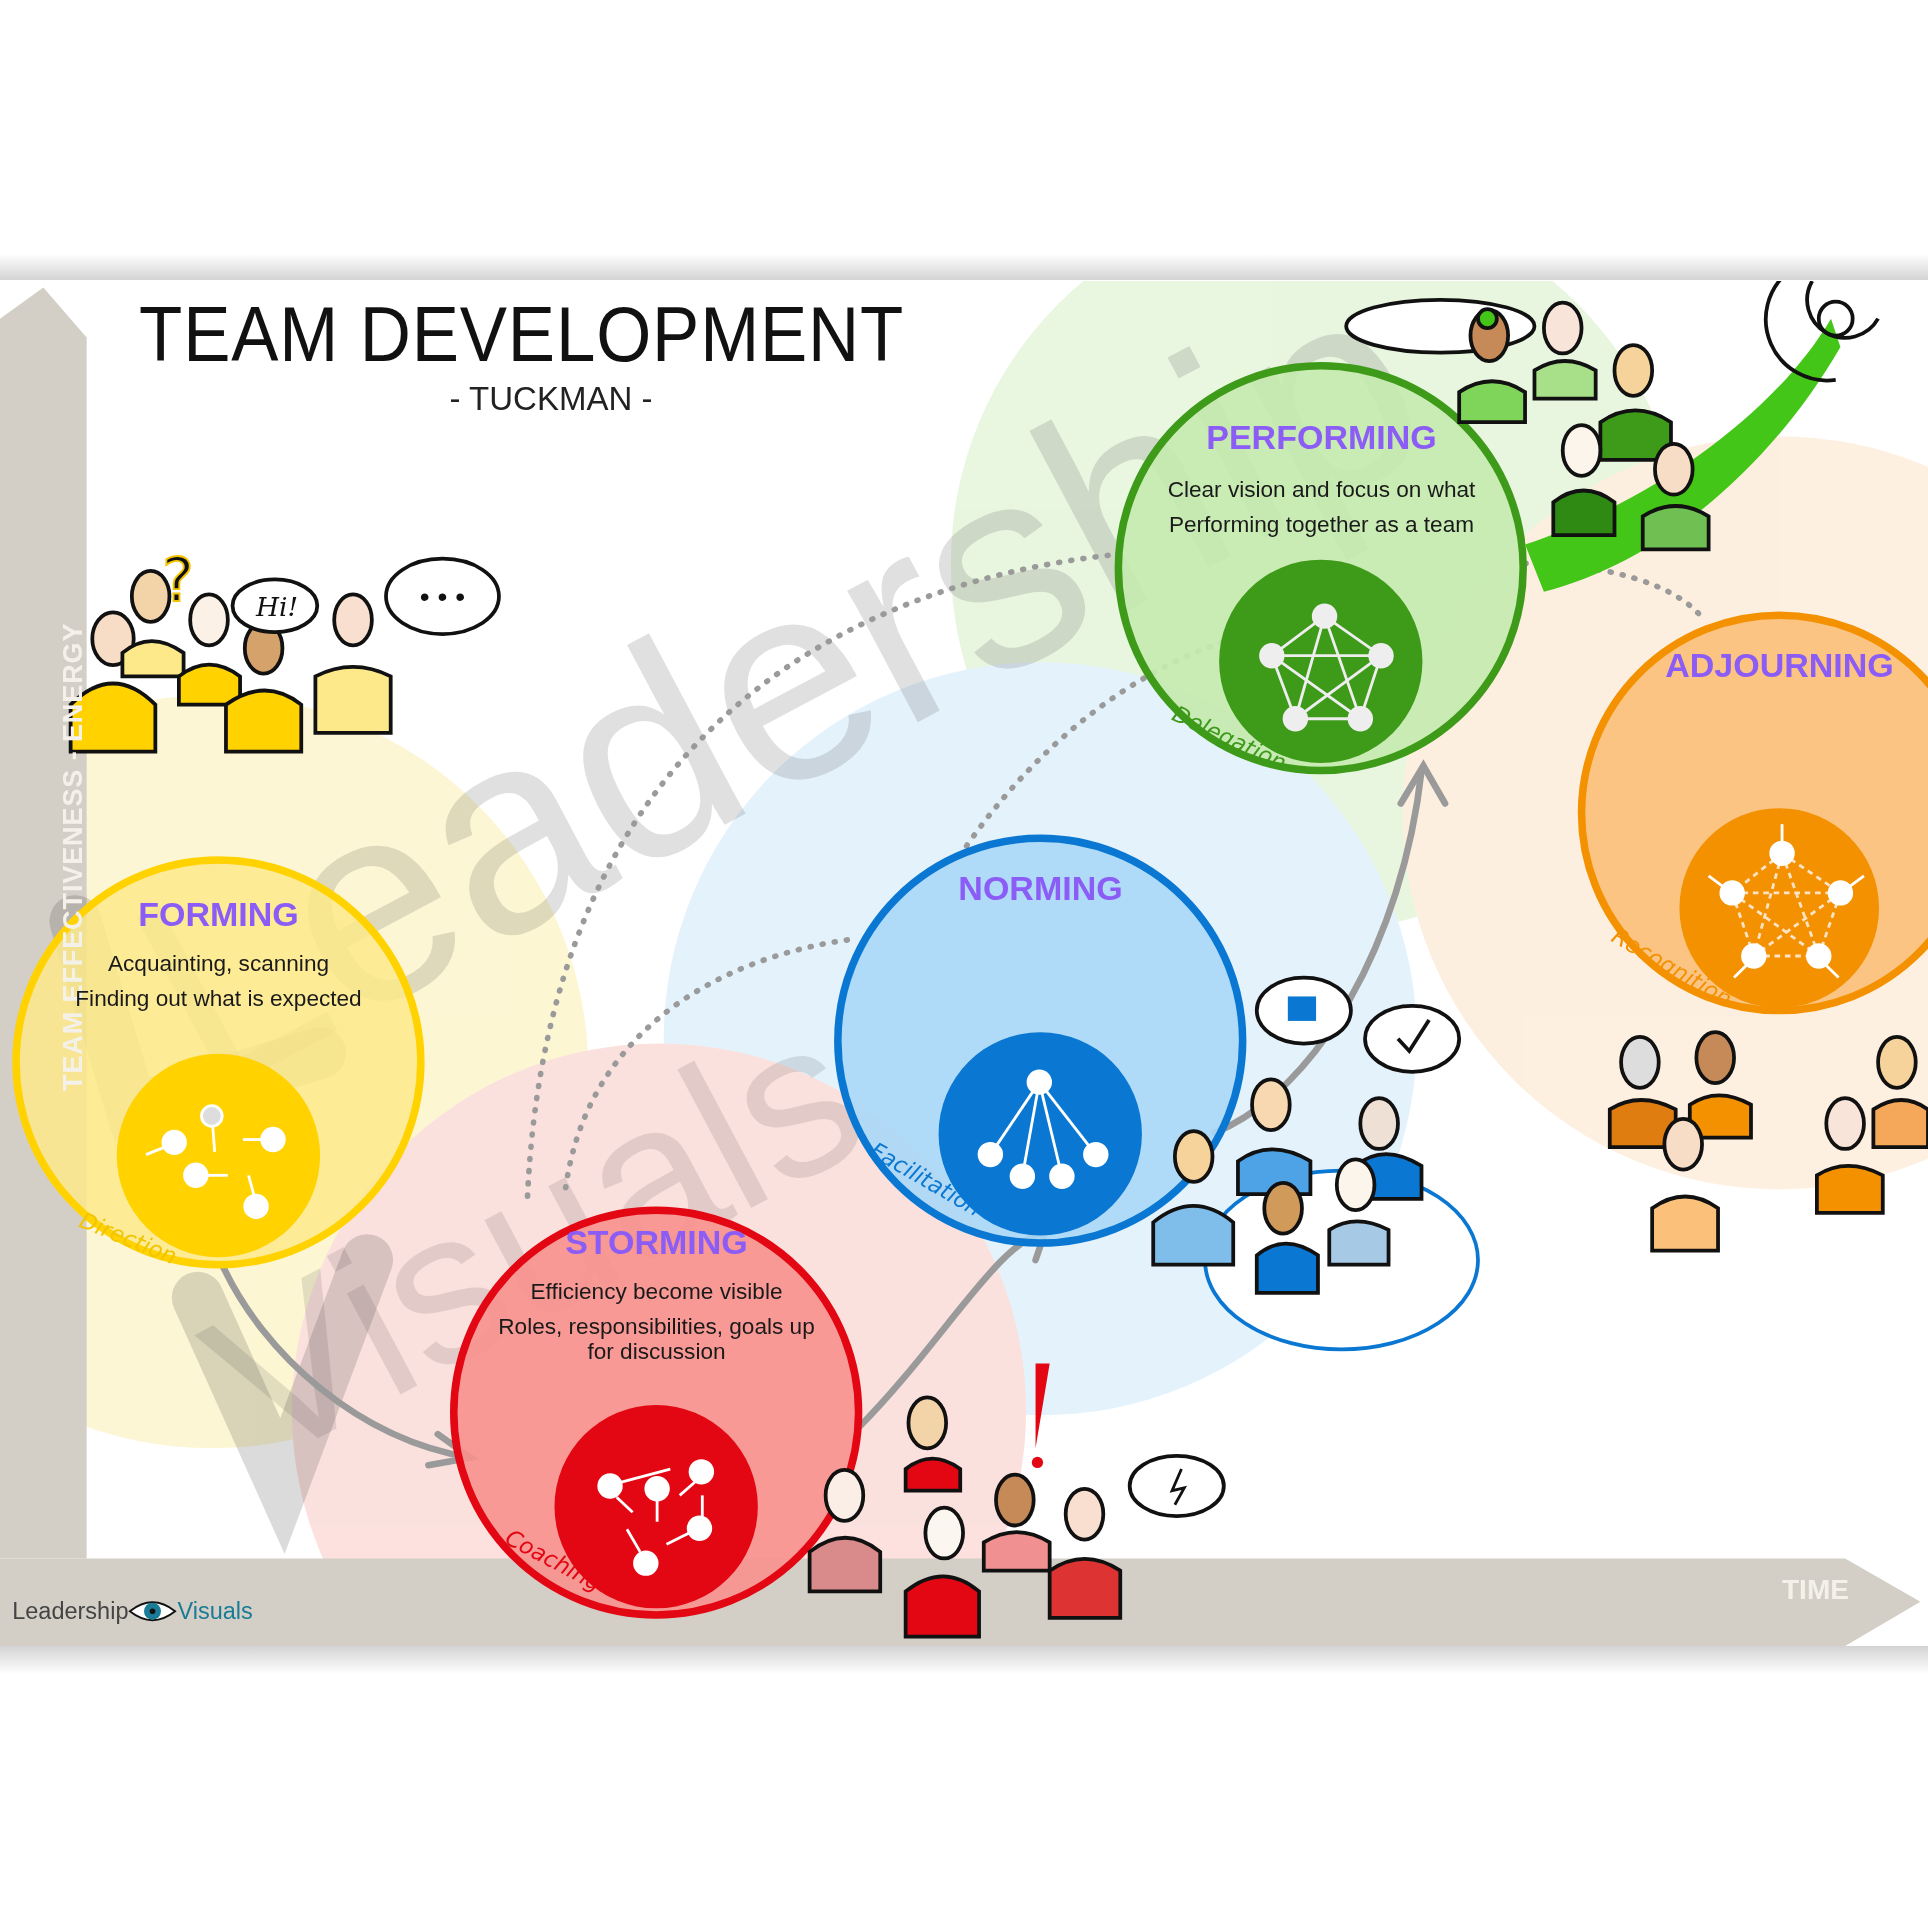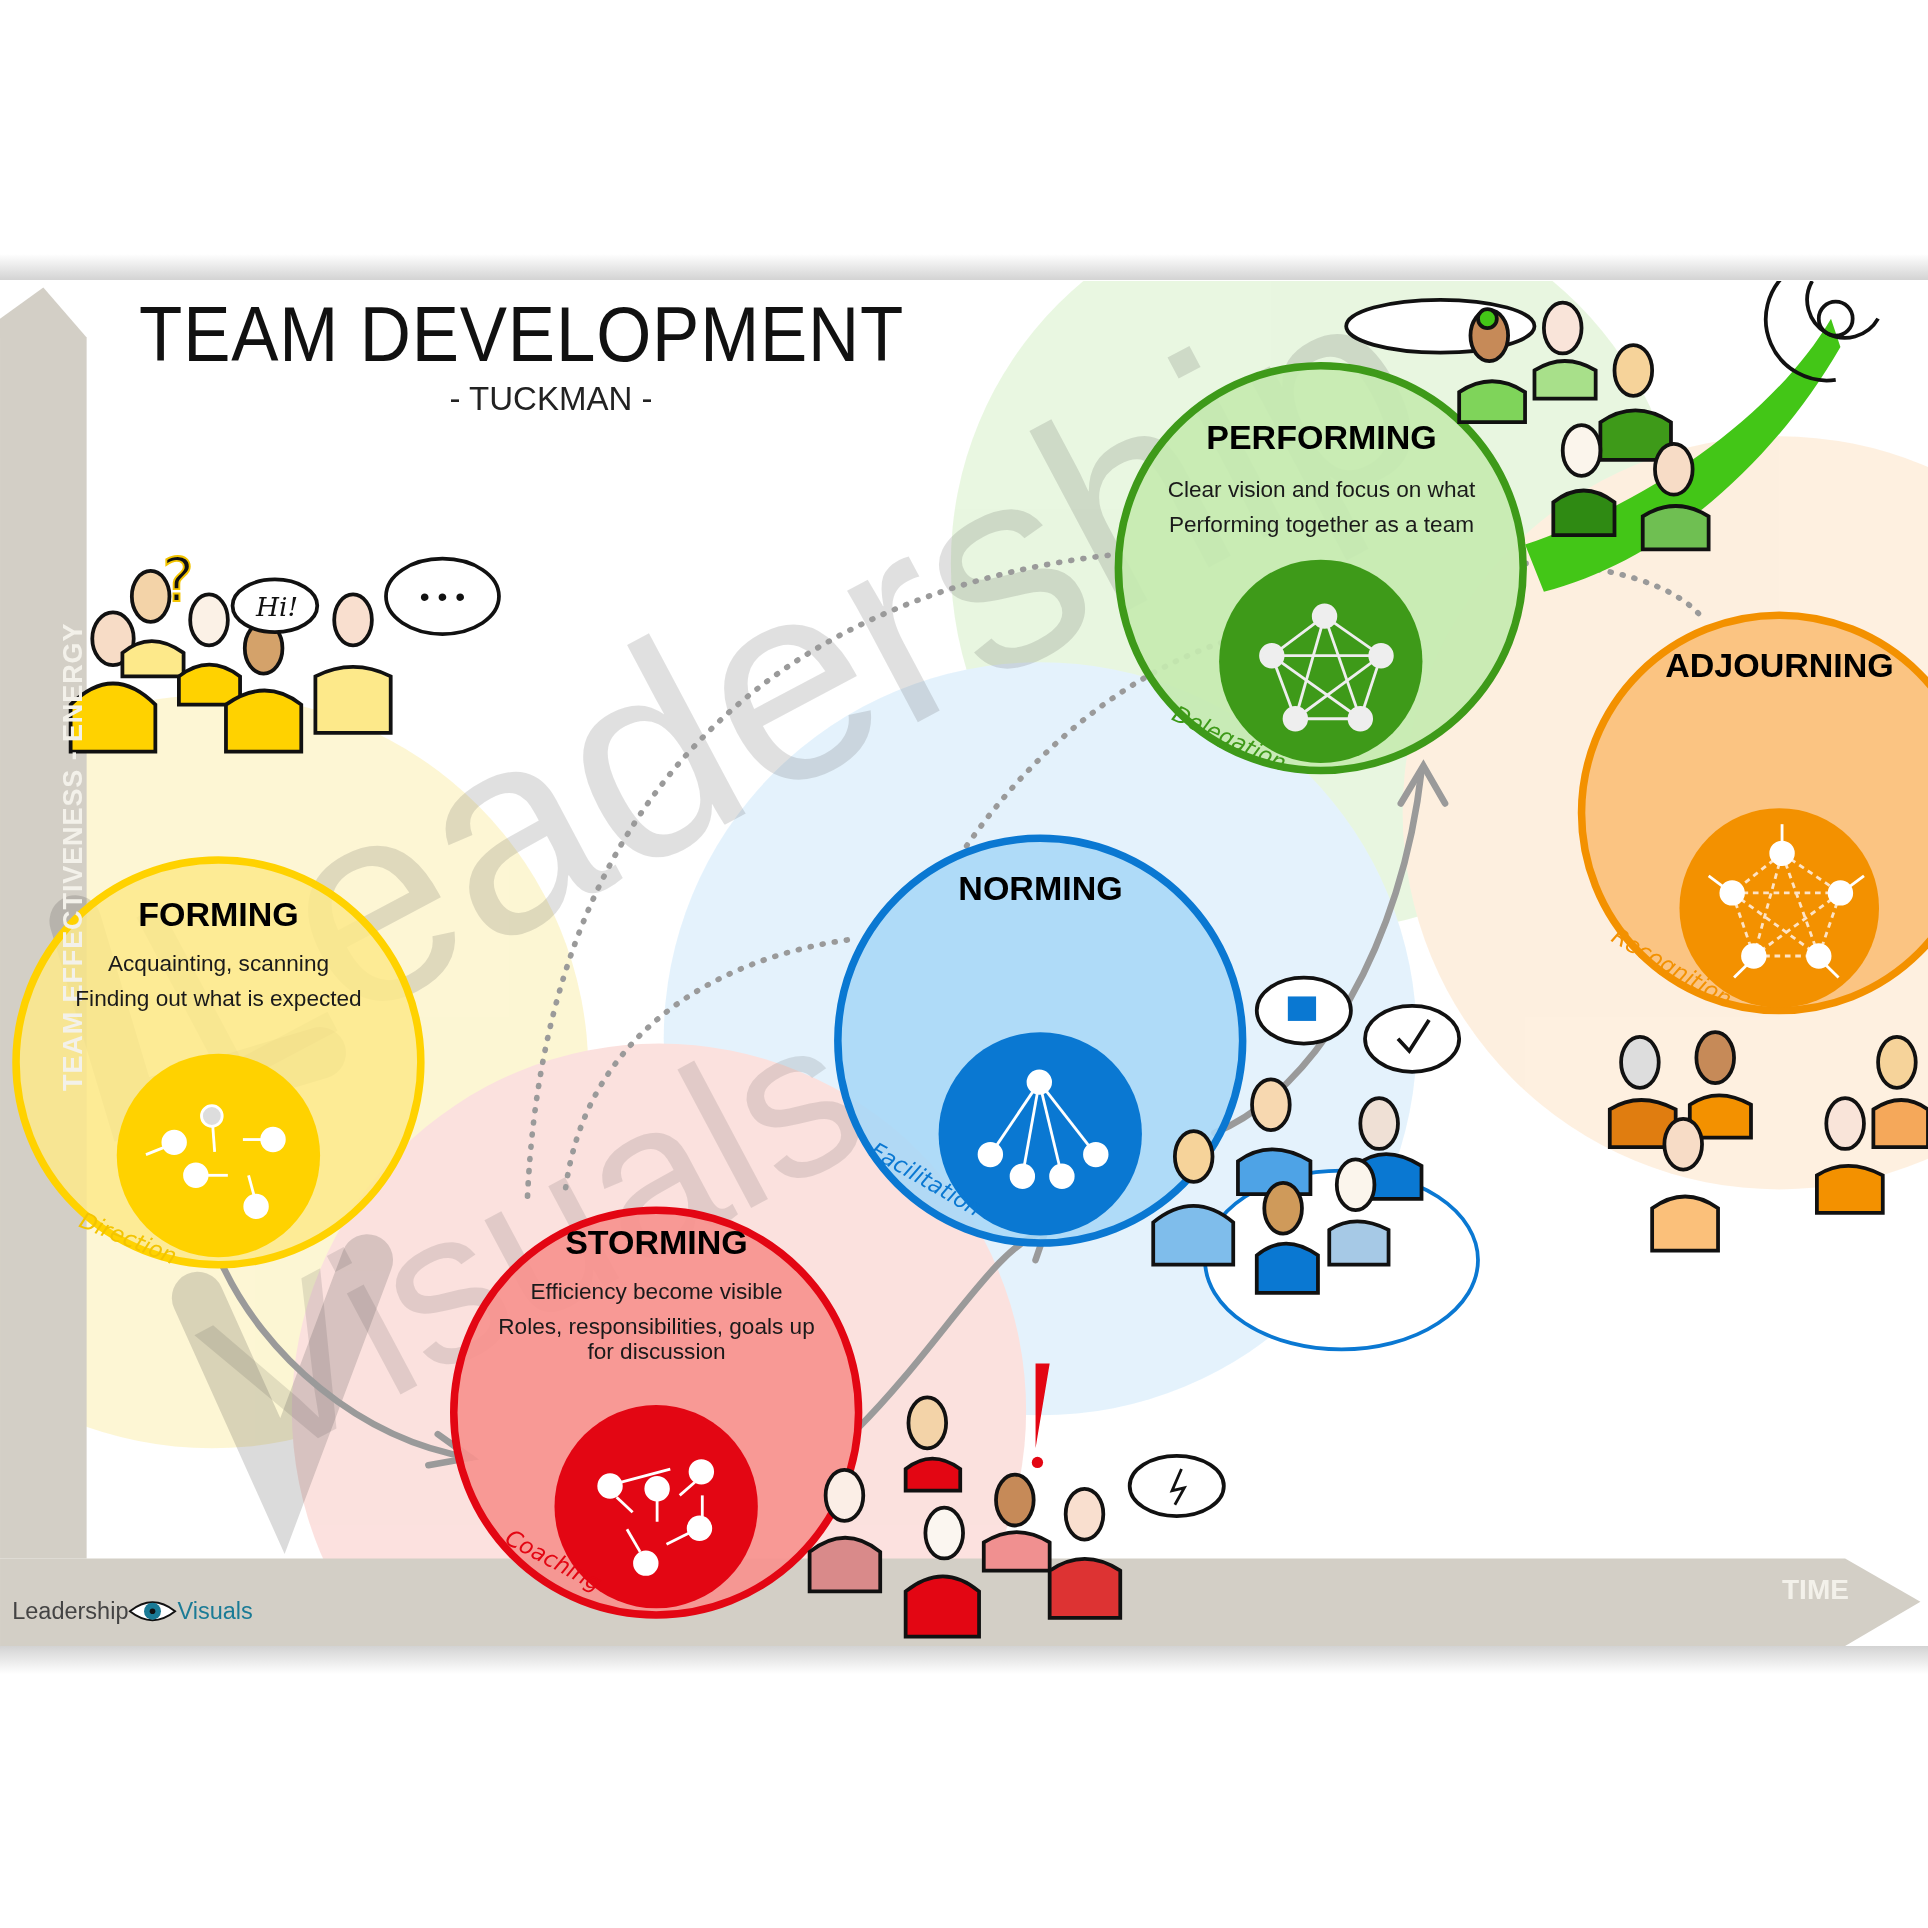--- a/index.html
+++ b/index.html
@@ -3,21 +3,21 @@
 <meta charset="utf-8">
 <style>
   html, body { margin:0; padding:0; }
   body { width:1928px; height:1928px; background:#ffffff; position:relative; overflow:hidden; font-family:"Liberation Sans", sans-serif; }
   .card { position:absolute; left:0; top:281px; width:1928px; height:1365px; background:#ffffff; overflow:hidden; }
   .shadow-top { position:absolute; left:0; top:254px; width:1928px; height:26px; background:linear-gradient(to bottom, rgba(255,255,255,0), rgba(200,200,200,0.8)); }
   .shadow-bottom { position:absolute; left:0; top:1646px; width:1928px; height:28px; background:linear-gradient(to bottom, rgba(200,200,200,0.8), rgba(255,255,255,0)); }
   .layer { position:absolute; left:0; top:0; width:1928px; height:1365px; }
   .title { position:absolute; left:132px; top:9.4px; width:847px; text-align:center; font-size:77px; letter-spacing:0.9px; color:#111; font-weight:normal; transform:scaleX(0.92); transform-origin:left top; }
   .subtitle { position:absolute; left:132px; top:99px; width:838px; text-align:center; font-size:33px; color:#222; }
-  .stage-title { position:absolute; text-align:center; font-weight:bold; font-size:34px; color:#000000; }
+  .stage-title { position:absolute; text-align:center; font-weight:bold; font-size:34px; color:#8b5cf6; }
   .stage-desc { position:absolute; text-align:center; font-size:22.6px; line-height:25.4px; color:#1a1a1a; }
   .stage-desc p { margin:0 0 9.4px 0; }
   .role { position:absolute; font-family:"DejaVu Sans", sans-serif; font-style:italic; font-size:22.6px; }
   .axis-y-label { position:absolute; left:58px; top:810px; transform:rotate(-90deg); transform-origin:left top; font-size:27px; font-weight:bold; color:#f3f1ea; letter-spacing:0.9px; white-space:nowrap; }
   .axis-x-label { position:absolute; left:1782px; top:1293px; font-size:28px; font-weight:bold; color:#f3f1ea; }
   .logo { position:absolute; left:12.2px; top:1317px; font-size:23.5px; display:flex; align-items:center; }
   .logo .lw { color:#444; }
   .logo .vw { color:#1a7b96; }
 </style>
 </head>

